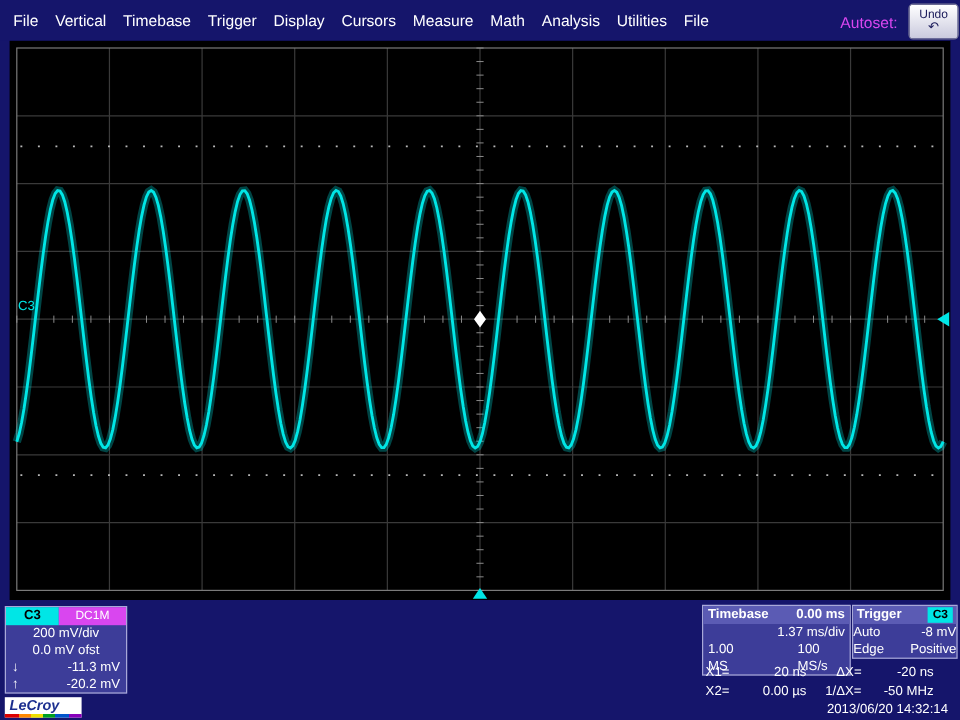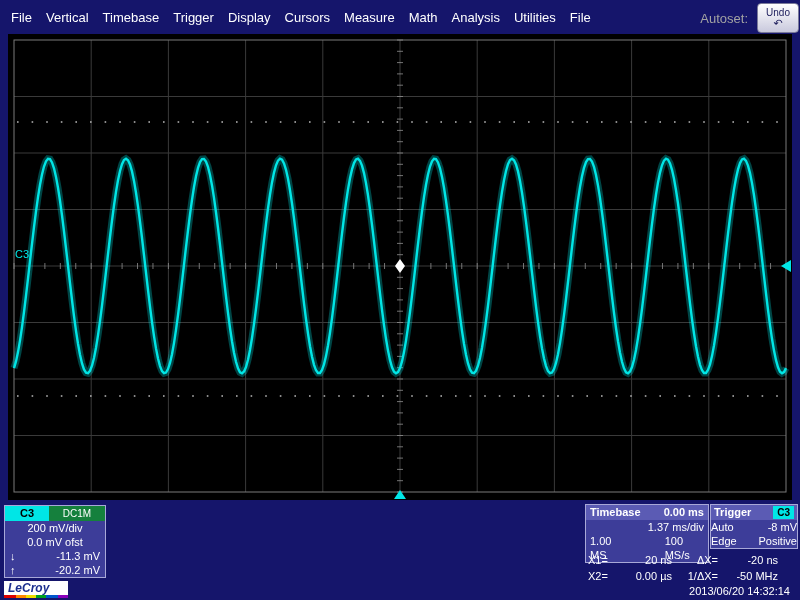--- a/index.html
+++ b/index.html
@@ -1,36 +1,36 @@
 <!DOCTYPE html>
 <html><head>
 <meta charset="utf-8">
 <style>
   html,body{margin:0;padding:0;}
   body{width:800px;height:600px;background:#15156b;font-family:"Liberation Sans",sans-serif;position:relative;overflow:hidden;}
 
   
   .menubar{position:absolute;left:0;top:0;width:800px;height:34px;background:#15156b;display:flex;align-items:center;padding-left:4px;box-sizing:border-box;}
   .menu-item{color:#ffffff;font-size:13px;padding:0 7px;white-space:nowrap;cursor:default;}
-  .autoset-label{position:absolute;right:52px;top:11px;color:#a3a3a3;font-size:13px;}
+  .autoset-label{position:absolute;right:52px;top:11px;color:#d946ef;font-size:13px;}
   .undo-btn{position:absolute;right:1px;top:3px;width:40px;height:28px;background:linear-gradient(#ffffff,#c9c9dd);border:1px solid #7a7a9a;border-radius:4px;display:flex;flex-direction:column;align-items:center;justify-content:center;line-height:1;cursor:pointer;}
   .undo-btn .lbl{font-size:10px;color:#1a1a5a;}
   .undo-btn .ic{font-size:11px;color:#1a1a5a;}
 
   
   .scope{position:absolute;left:8px;top:34px;width:784px;height:466px;background:#000000;}
   .scope svg{position:absolute;left:0;top:0;}
 
   
   .bottom-panel{position:absolute;left:0;top:500px;width:800px;height:100px;background:#15156b;}
 
   .chan-box{position:absolute;left:4px;top:5px;width:100px;background:#3d3d99;border:1px solid #a8a8d8;font-size:11px;color:#ffffff;cursor:pointer;}
   .chan-header{display:flex;height:15px;}
   .chan-name{background:#00e6e6;color:#000000;font-weight:bold;width:44px;text-align:center;line-height:15px;font-size:11px;}
-  .chan-coupling{background:#15803d;flex:1;text-align:center;line-height:15px;font-size:10px;}
+  .chan-coupling{background:#d946ef;flex:1;text-align:center;line-height:15px;font-size:10px;}
   .chan-row{text-align:center;line-height:14px;white-space:nowrap;}
   .chan-meas{display:flex;justify-content:space-between;padding:0 5px;line-height:14px;}
 
   .tb-box{position:absolute;left:585px;top:4px;width:122px;background:#3d3d99;border:1px solid #a8a8d8;font-size:11px;color:#ffffff;cursor:pointer;}
   .tb-header{display:flex;justify-content:space-between;background:#5b5bb4;padding:0 4px;line-height:15px;font-weight:bold;}
   .tb-row-right{text-align:right;padding:0 4px;line-height:14px;}
   .tb-row-split{display:flex;justify-content:space-between;padding:0 4px;line-height:14px;gap:40px;}
 
   .trig-box{position:absolute;left:710px;top:4px;width:86px;background:#3d3d99;border:1px solid #a8a8d8;font-size:11px;color:#ffffff;cursor:pointer;}
   .trig-header{display:flex;justify-content:space-between;align-items:center;background:#5b5bb4;padding:0 3px;line-height:15px;font-weight:bold;height:15px;}

